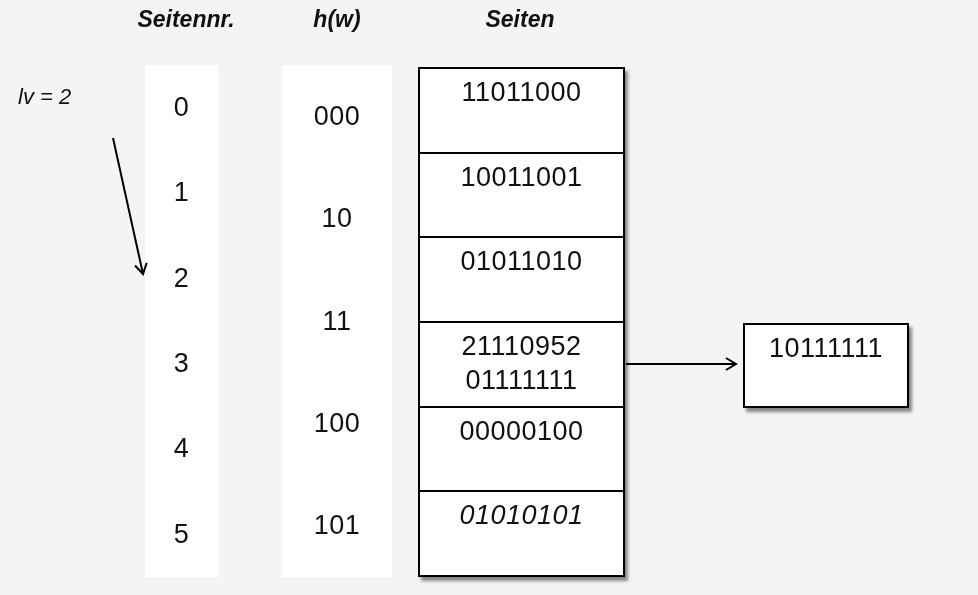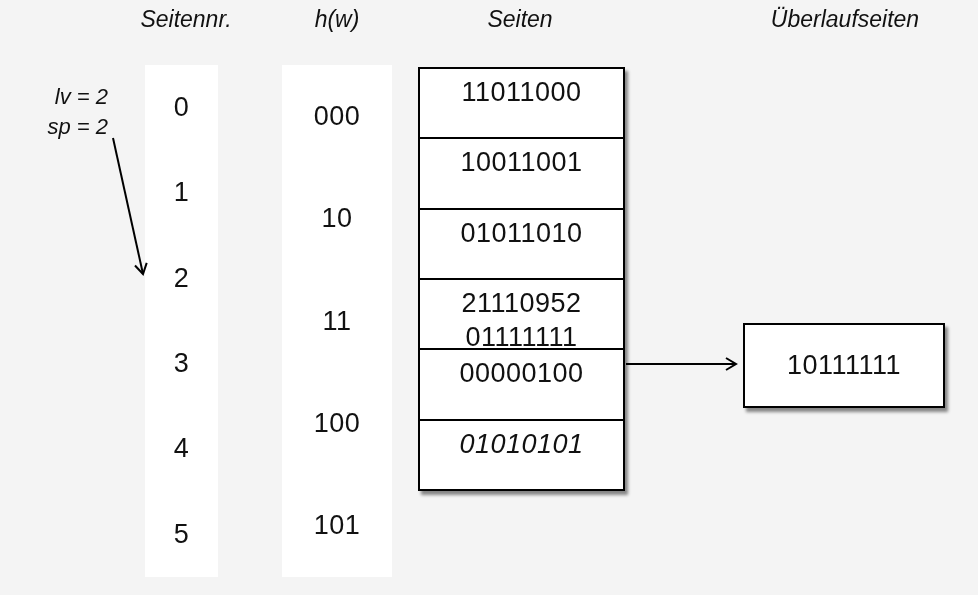--- a/index.html
+++ b/index.html
@@ -16,39 +16,38 @@
     color: #000;
     overflow: hidden;
   }
   
   .col-header {
     position: absolute;
     top: 6px;
     height: 30px;
     font-size: 23px;
     font-style: italic;
-    font-weight: 400;
+    font-weight: 700;
     text-align: center;
     color: #111;
     white-space: nowrap;
   }
   .hdr-seitennr { left: 121px; width: 130px; }
   .hdr-hw       { left: 277px; width: 120px; }
   .hdr-seiten   { left: 440px; width: 160px; }
   .hdr-ueberlauf{ left: 745px; width: 200px; }
 
   
   .annotation {
     position: absolute;
     left: 18px;
     top: 82px;
     width: 90px;
     font-size: 22px;
     font-style: italic;
-    text-align: right;
     line-height: 30px;
     color: #111;
     white-space: nowrap;
   }
 
   
   .strip {
     position: absolute;
     top: 65px;
     height: 512px;
@@ -67,21 +66,21 @@
     letter-spacing: 0.5px;
     color: #111;
   }
 
   
   .pages-table {
     position: absolute;
     left: 418px;
     top: 67px;
     width: 207px;
-    height: 424px;
+    height: 510px;
     box-sizing: border-box;
     background: #ffffff;
     border: 2.5px solid #000;
     box-shadow: 3px 4px 3px rgba(0,0,0,0.45);
     display: flex;
     flex-direction: column;
   }
   .pages-table .row {
     flex: 1;
     border-bottom: 2px solid #000;
@@ -93,28 +92,28 @@
     color: #111;
     overflow: hidden;
   }
   .pages-table .row:last-child { border-bottom: none; font-style: italic; }
 
   
   .overflow-box {
     position: absolute;
     left: 743px;
     top: 323px;
-    width: 202px;
+    width: 166px;
     height: 85px;
     box-sizing: border-box;
     background: #ffffff;
     border: 2.5px solid #000;
     box-shadow: 3px 4px 3px rgba(0,0,0,0.45);
     text-align: center;
-    padding-top: 23px;
+    padding-top: 6px;
     line-height: 34px;
     font-size: 27px;
     letter-spacing: 0.5px;
     color: #111;
   }
 
   
   .arrow-layer {
     position: absolute;
     left: 0;
@@ -125,25 +124,23 @@
   }
 </style>
 </head>
 <body>
 
 <div class="canvas">
 
   <div class="col-header hdr-seitennr">Seitennr.</div>
   <div class="col-header hdr-hw">h(w)</div>
   <div class="col-header hdr-seiten">Seiten</div>
-  <div class="col-header hdr-ueberlauf">Überlaufseiten</div>
 
   <div class="annotation">
     <div>lv = 2</div>
-    <div>sp = 2</div>
   </div>
 
   <div class="strip strip-seitennr">
     <div class="cell">0</div>
     <div class="cell">1</div>
     <div class="cell">2</div>
     <div class="cell">3</div>
     <div class="cell">4</div>
     <div class="cell">5</div>
   </div>

